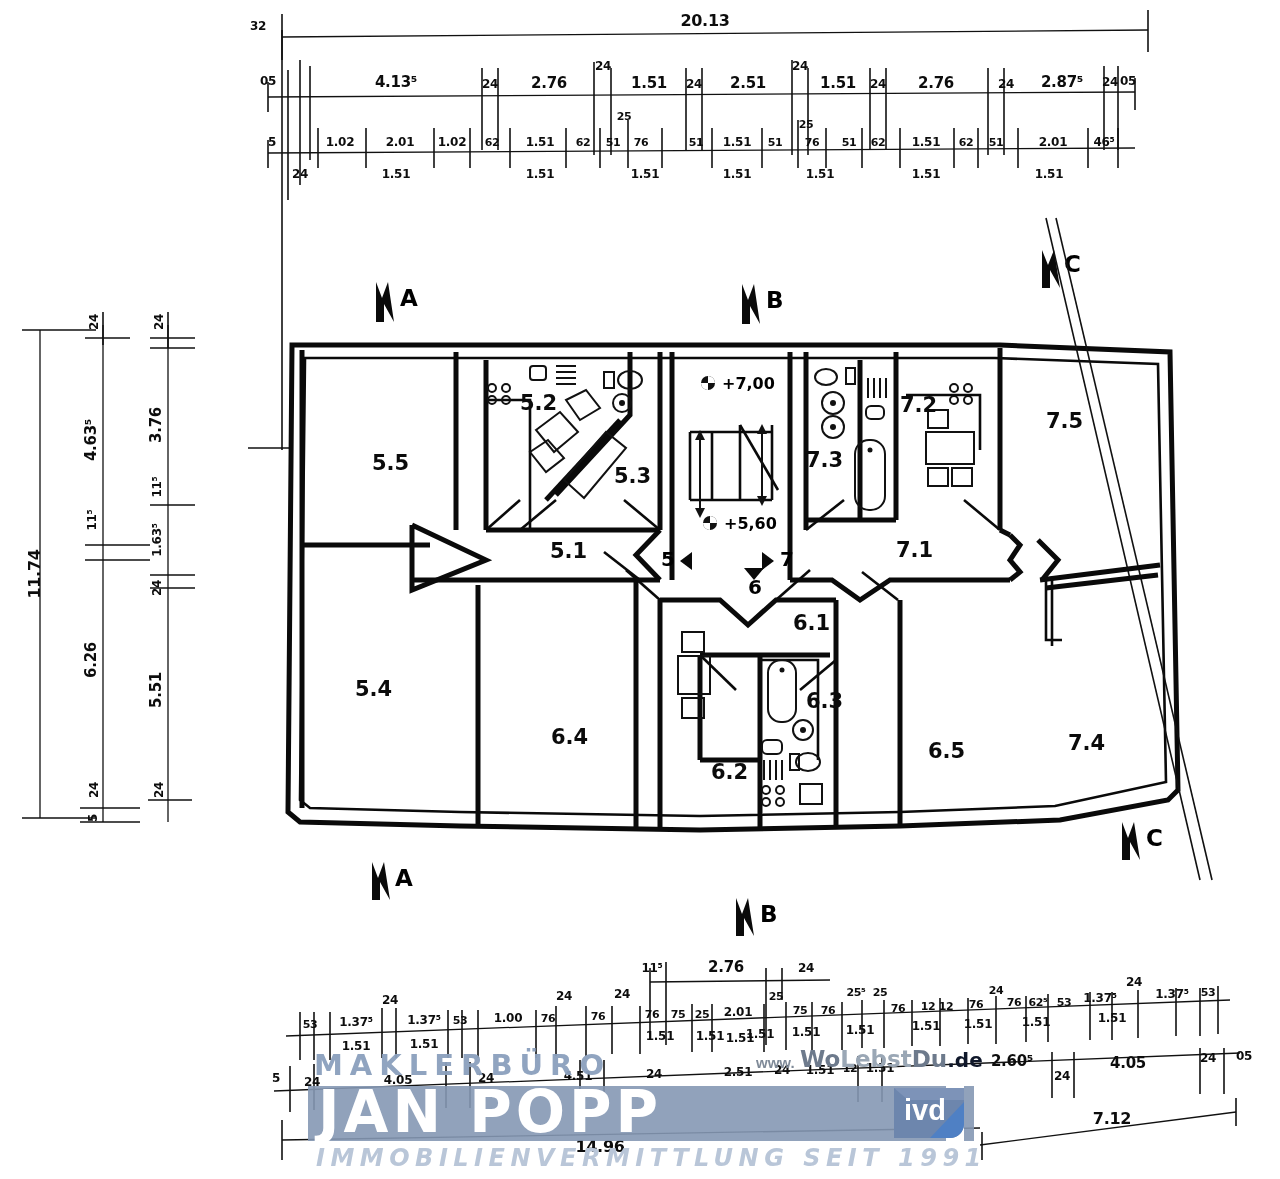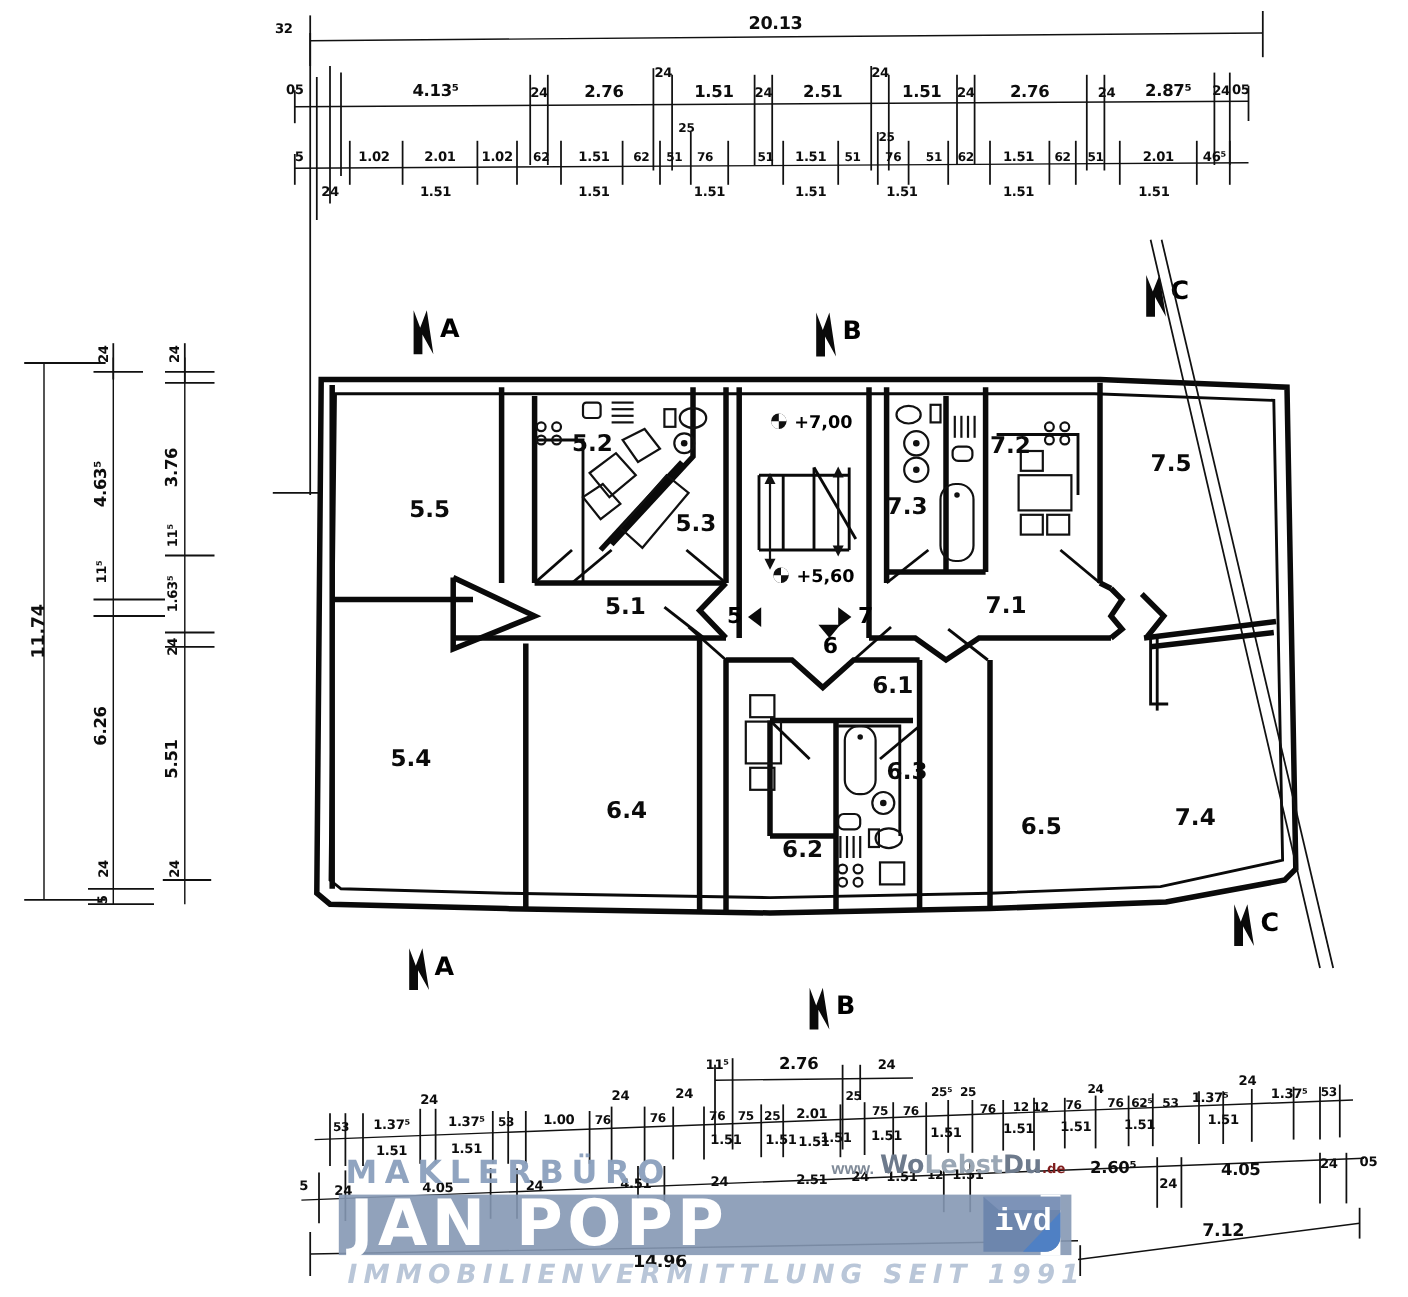--- a/index.html
+++ b/index.html
@@ -68,31 +68,31 @@
     position:absolute;left:42px;top:96px;
     font-family:"DejaVu Sans", sans-serif;
     font-size:24px;font-weight:700;letter-spacing:5.5px;
     color:#b9c6d8;white-space:nowrap;font-style:italic;
   }
   #ivd{
     position:absolute;left:616px;top:36px;width:78px;height:58px;
   }
   .ivd-txt{
     position:absolute;left:14px;top:10px;
-    font-family:Liberation Mono, monospace;
+    font-family:Liberation Sans, sans-serif;
     font-size:29px;font-weight:700;color:#ffffff;letter-spacing:0px;
   }
   #wolebst{
     position:absolute;left:800px;top:1046px;
     font-family:"DejaVu Sans", sans-serif;
     font-size:23px;font-weight:700;color:#9aa7b5;
     letter-spacing:0px;white-space:nowrap;pointer-events:none;
   }
   #wolebst .dark{color:#6d7a8c;}
-  #wolebst .de{font-size:12px;color:#7f1d1d;margin-top:34px;}
+  #wolebst .de{font-size:20px;color:#0f172a;margin-top:34px;}
   #www{
     position:absolute;left:756px;top:1054px;
     font-family:Liberation Sans, sans-serif;
     font-size:15px;font-weight:700;color:#7f8a98;
     pointer-events:none;
   }
 </style>
 </head>
 <body>
 

